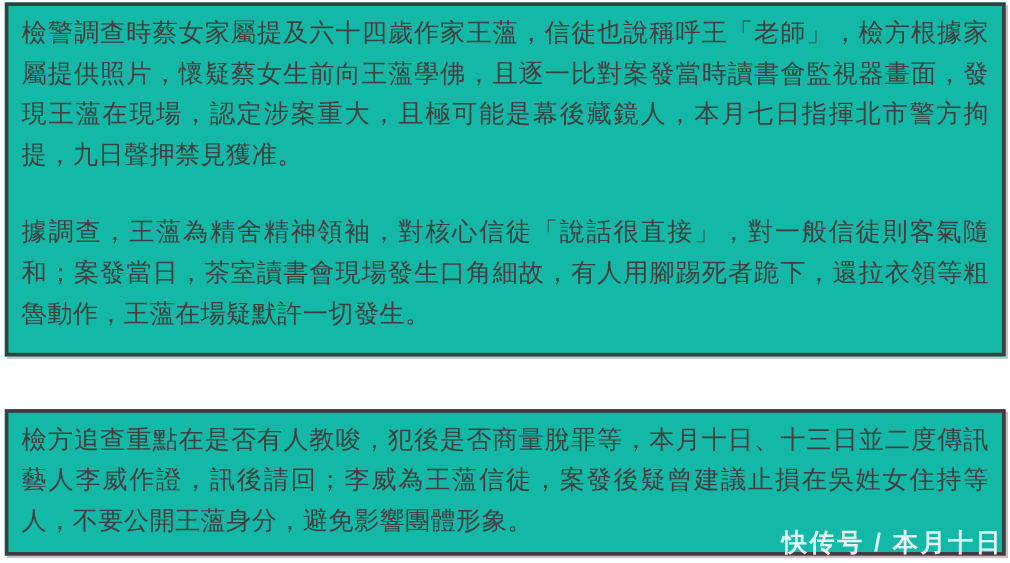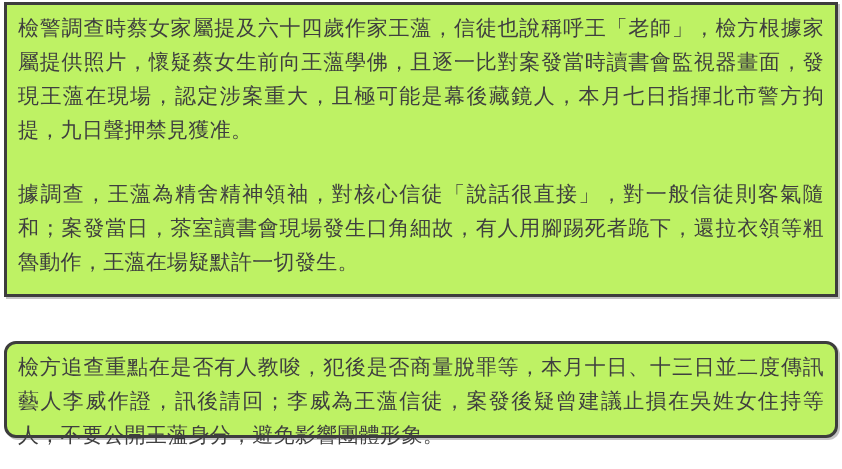--- a/index.html
+++ b/index.html
@@ -14,36 +14,35 @@
     overflow: hidden;
     font-family: "Liberation Sans", sans-serif;
   }
   .quote-box {
     position: absolute;
     left: 4px;
     width: 834px;
     box-sizing: border-box;
     border: 3px solid #3d3d3d;
     box-shadow: 2px 2px 0 #c4c4c4;
-    background: #bef264;
+    background: #14b8a6;
     padding: 6px 11px;
     color: #3f3f3f;
     font-size: 21px;
     line-height: 34px;
     text-align: justify;
     letter-spacing: 0.3px;
   }
   .quote-box-1 {
     top: 2px;
     height: 295px;
   }
   .quote-box-2 {
     top: 341px;
-    height: 97px;
-    border-radius: 12px;
+    height: 122px;
   }
   .quote-box p {
     margin: 0;
   }
   .quote-box p + p {
     margin-top: 30px;
   }
   .watermark {
     position: absolute;
     right: 6px;
@@ -61,13 +60,13 @@
 
 <div class="quote-box quote-box-1">
   <p>檢警調查時蔡女家屬提及六十四歲作家王薀，信徒也說稱呼王「老師」，檢方根據家屬提供照片，懷疑蔡女生前向王薀學佛，且逐一比對案發當時讀書會監視器畫面，發現王薀在現場，認定涉案重大，且極可能是幕後藏鏡人，本月七日指揮北市警方拘提，九日聲押禁見獲准。</p>
   <p>據調查，王薀為精舍精神領袖，對核心信徒「說話很直接」，對一般信徒則客氣隨和；案發當日，茶室讀書會現場發生口角細故，有人用腳踢死者跪下，還拉衣領等粗魯動作，王薀在場疑默許一切發生。</p>
 </div>
 
 <div class="quote-box quote-box-2">
   <p>檢方追查重點在是否有人教唆，犯後是否商量脫罪等，本月十日、十三日並二度傳訊藝人李威作證，訊後請回；李威為王薀信徒，案發後疑曾建議止損在吳姓女住持等人，不要公開王薀身分，避免影響團體形象。</p>
 </div>
 
-<div class="watermark">快传号 / 案發當日</div>
+<div class="watermark">快传号 / 本月十日</div>
 
 </body></html>

